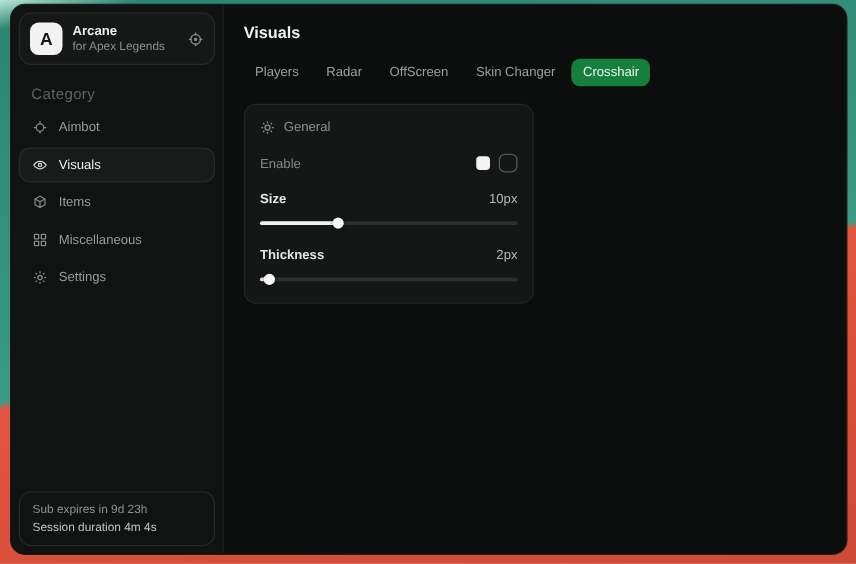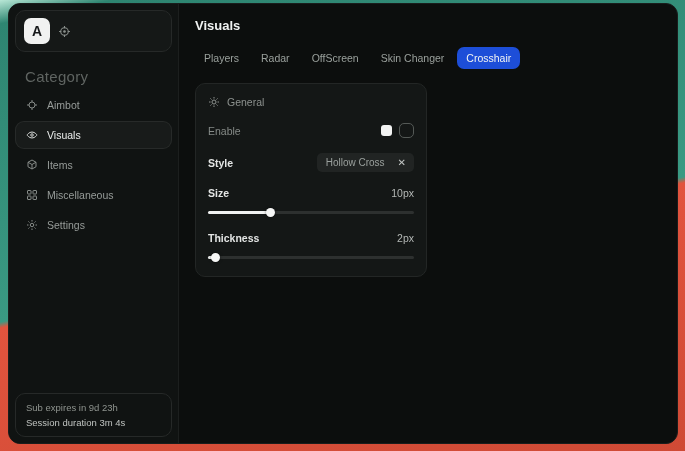--- a/index.html
+++ b/index.html
@@ -25,21 +25,21 @@
   }
   .logo {
     width:26px; height:26px; border-radius:7px; background:#f1f2f1;
     color:#17191a; font-weight:bold; font-size:14px;
     display:flex; align-items:center; justify-content:center;
   }
   .sb-titles { flex:1; line-height:1.2; }
   .sb-title { color:#eceeed; font-size:10.5px; font-weight:bold; }
   .sb-sub { color:#8b908d; font-size:9.5px; }
   .sb-target { color:#8b908d; display:flex; cursor:pointer; }
-  .category { color:#5f6461; font-size:15px; margin:16px 0 6px 10px; letter-spacing:.3px; }
+  .category { color:#5f6461; font-size:12px; margin:16px 0 6px 10px; letter-spacing:.3px; }
   .nav { display:flex; flex-direction:column; gap:2px; }
   .nav-item {
     display:flex; align-items:center; gap:9px; padding:7px 10px;
     border:1px solid transparent; border-radius:9px; cursor:pointer;
     color:#979c99; font-size:10.5px;
   }
   .nav-item .icon { display:flex; color:#878c89; }
   .nav-item.active {
     background:#181b1a; border-color:#32353399; color:#eceeed;
   }
@@ -52,21 +52,21 @@
   .sb-footer .line1 { color:#8f948f; font-size:9.5px; }
   .sb-footer .line2 { color:#c0c4c1; font-size:9.5px; }
   
   .main { flex:1; padding:14px 16px; position:relative; }
   .page-title { color:#f0f2f1; font-size:13px; font-weight:bold; }
   .tabs { display:flex; align-items:center; gap:4px; margin-top:14px; }
   .tab {
     color:#9aa09c; font-size:10.5px; padding:5px 9px; border-radius:7px;
     cursor:pointer; white-space:nowrap;
   }
-  .tab.active { background:#1d4ed8; color:#f2f4f3; }
+  .tab.active { background:#15803d; color:#f2f4f3; }
   .panel {
     margin-top:14px; width:232px; background:#141716; border:1px solid #232625;
     border-radius:10px; padding:12px 12px 14px 12px;
   }
   .panel-header { display:flex; gap:7px; color:#8d928f; font-size:10.5px; }
   .panel-header .icon { display:flex; color:#8d928f; }
   .row { display:flex; align-items:center; justify-content:space-between; margin-top:15px; }
   .row-label-dim { color:#858a87; font-size:10.5px; }
   .row-label { color:#e4e6e5; font-size:10.5px; font-weight:bold; }
   .row-value { color:#b4b8b6; font-size:10.5px; }
@@ -99,20 +99,24 @@
   svg { display:block; }
 </style>
 </head>
 <body>
 
 <div class="window">
 
   <div class="sidebar">
     <div class="sb-header">
       <div class="logo">A</div>
+      <div class="sb-titles">
+        <div class="sb-title">Arcane</div>
+        <div class="sb-sub">for Apex Legends</div>
+      </div>
       <div class="sb-target">
         <svg width="13" height="13" viewBox="0 0 24 24" fill="none" stroke="currentColor" stroke-width="2">
           <circle cx="12" cy="12" r="7"></circle>
             <circle cx="12" cy="12" r="1.5" fill="currentColor"></circle>
           <path d="M12 2v4M12 18v4M2 12h4M18 12h4"></path>
         </svg>
       </div>
     </div>
 
     <div class="category">Category</div>
@@ -168,21 +172,21 @@
             </svg>
           </span>
     <span class="label">Settings</span>
   </div>
 </div>
 
     <div class="sb-spacer"></div>
 
     <div class="sb-footer">
       <div class="line1">Sub expires in 9d 23h</div>
-      <div class="line2">Session duration 3m 4s</div>
+      <div class="line2">Session duration 4m 4s</div>
     </div>
   </div>
 
   <div class="main">
     <div class="page-title">Visuals</div>
 
     <div class="tabs">
   <div class="tab">Players</div>
 
   <div class="tab">Radar</div>
@@ -207,27 +211,20 @@
       </div>
 
       <div class="row">
         <span class="row-label-dim">Enable</span>
         <span class="enable-controls">
           <span class="check-filled"></span>
           <span class="check-outline"></span>
         </span>
       </div>
 
-      <div class="row">
-        <span class="row-label">Style</span>
-        <span class="style-control">
-          <span class="style-pill">Hollow Cross</span>
-          <span class="style-clear">✕</span>
-        </span>
-      </div>
 
       <div class="row">
         <span class="row-label">Size</span>
         <span class="row-value">10px</span>
       </div>
       <div class="slider">
         <div class="slider-track"></div>
         <div class="slider-fill" id="size-fill" style="width: 30%;"></div>
         <div class="slider-thumb" id="size-thumb" style="left: 30%;"></div>
       </div>

